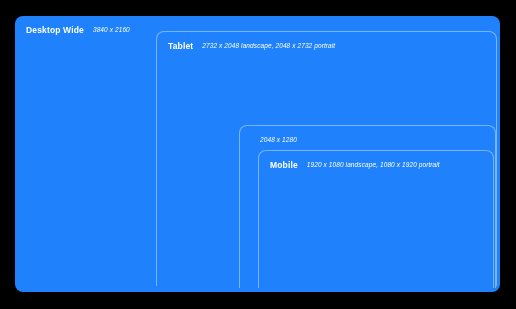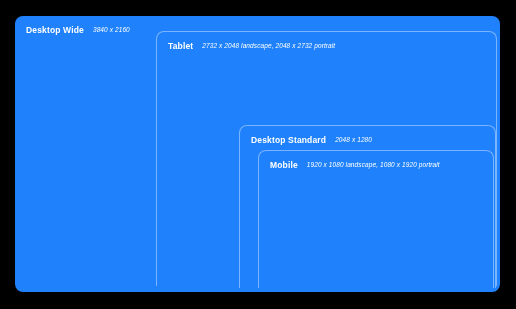--- a/index.html
+++ b/index.html
@@ -103,21 +103,20 @@
 
   <div class="frame inner" id="frame-tablet">
     <div class="label-row">
       <span class="frame-title">Tablet</span>
       <span class="frame-dims">2732 x 2048 landscape, 2048 x 2732 portrait</span>
     </div>
   </div>
 
   <div class="frame inner" id="frame-desktop-standard">
     <div class="label-row">
-      <span class="frame-title">Desktop Standard</span>
       <span class="frame-dims">2048 x 1280</span>
     </div>
   </div>
 
   <div class="frame inner" id="frame-mobile">
     <div class="label-row">
       <span class="frame-title">Mobile</span>
       <span class="frame-dims">1920 x 1080 landscape, 1080 x 1920 portrait</span>
     </div>
   </div>

